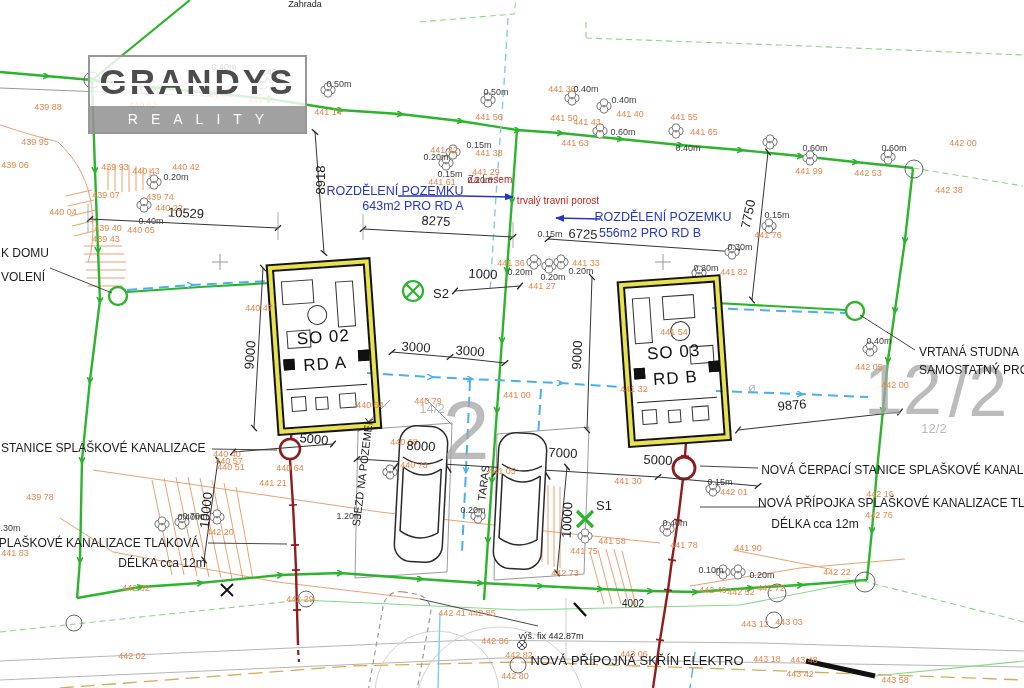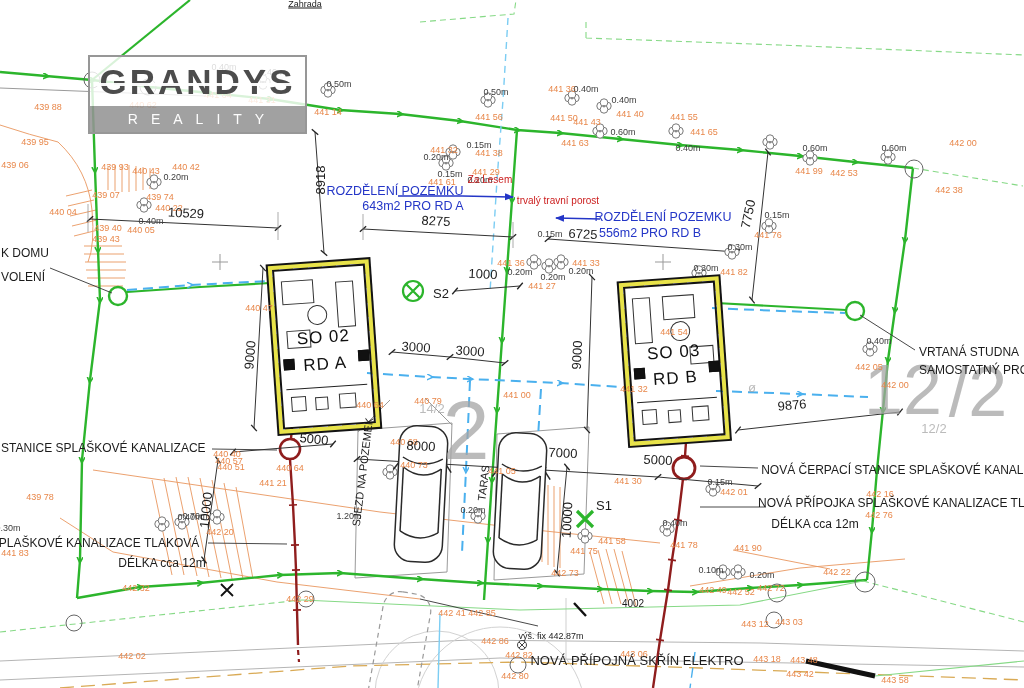--- a/index.html
+++ b/index.html
@@ -308,21 +308,21 @@
       <span class="lbl spot" style="left: 587px; top: 122px; transform: translate(-50%, -50%) rotate(0deg);">441 43</span>
       <span class="lbl spot" style="left: 630px; top: 114px; transform: translate(-50%, -50%) rotate(0deg);">441 40</span>
       <span class="lbl spot" style="left: 684px; top: 117px; transform: translate(-50%, -50%) rotate(0deg);">441 55</span>
       <span class="lbl spot" style="left: 704px; top: 132px; transform: translate(-50%, -50%) rotate(0deg);">441 65</span>
       <span class="lbl spot" style="left: 575px; top: 143px; transform: translate(-50%, -50%) rotate(0deg);">441 63</span>
       <span class="lbl spot" style="left: 444px; top: 150px; transform: translate(-50%, -50%) rotate(0deg);">441 32</span>
       <span class="lbl spot" style="left: 489px; top: 153px; transform: translate(-50%, -50%) rotate(0deg);">441 38</span>
       <span class="lbl spot" style="left: 486px; top: 172px; transform: translate(-50%, -50%) rotate(0deg);">441 29</span>
       <span class="lbl spot" style="left: 442px; top: 182px; transform: translate(-50%, -50%) rotate(0deg);">441 61</span>
       <span class="lbl spot" style="left: 809px; top: 171px; transform: translate(-50%, -50%) rotate(0deg);">441 99</span>
-      <span class="lbl spot" style="left: 844px; top: 173px; transform: translate(-50%, -50%) rotate(0deg); text-align: center;">442 53</span>
+      <span class="lbl spot" style="left: 868px; top: 173px; transform: translate(-50%, -50%) rotate(0deg); text-align: center;">442 53</span>
       <span class="lbl spot" style="left: 963px; top: 143px; transform: translate(-50%, -50%) rotate(0deg);">442 00</span>
       <span class="lbl spot" style="left: 949px; top: 190px; transform: translate(-50%, -50%) rotate(0deg);">442 38</span>
       <span class="lbl spot" style="left: 768px; top: 235px; transform: translate(-50%, -50%) rotate(0deg);">441 76</span>
       <span class="lbl spot" style="left: 511px; top: 263px; transform: translate(-50%, -50%) rotate(0deg);">441 36</span>
       <span class="lbl spot" style="left: 586px; top: 263px; transform: translate(-50%, -50%) rotate(0deg);">441 33</span>
       <span class="lbl spot" style="left: 542px; top: 286px; transform: translate(-50%, -50%) rotate(0deg);">441 27</span>
       <span class="lbl spot" style="left: 734px; top: 272px; transform: translate(-50%, -50%) rotate(0deg);">441 82</span>
       <span class="lbl spot" style="left: 259px; top: 308px; transform: translate(-50%, -50%) rotate(0deg);">440 47</span>
       <span class="lbl spot" style="left: 674px; top: 332px; transform: translate(-50%, -50%) rotate(0deg);">441 54</span>
       <span class="lbl spot" style="left: 634px; top: 389px; transform: translate(-50%, -50%) rotate(0deg);">441 32</span>
@@ -436,21 +436,21 @@
       <span class="lbl note" style="left: 974px; top: 370px; transform: translate(-50%, -50%) rotate(0deg);">SAMOSTATNÝ PRO</span>
       <span class="lbl note" style="left: 910px; top: 470px; transform: translate(-50%, -50%) rotate(0deg);">NOVÁ ČERPACÍ STANICE SPLAŠKOVÉ KANALIZACE</span>
       <span class="lbl note" style="left: 912px; top: 503px; transform: translate(-50%, -50%) rotate(0deg);">NOVÁ PŘÍPOJKA SPLAŠKOVÉ KANALIZACE TLAKOVÁ</span>
       <span class="lbl note" style="left: 815px; top: 524px; transform: translate(-50%, -50%) rotate(0deg);">DÉLKA cca 12m</span>
       <span class="lbl note" style="left: 637px; top: 627px; transform: translate(-50%, -50%) rotate(0deg); font-size: 13px; margin-top: 33px;">NOVÁ PŘÍPOJNÁ SKŘÍN ELEKTRO</span>
       <span class="lbl note" style="left: 551px; top: 636px; transform: translate(-50%, -50%) rotate(0deg); font-size: 9px;">výš. fix 442.87m</span>
       <span class="lbl note" style="left: 363px; top: 472px; transform: translate(-50%, -50%) rotate(-83deg); font-size: 11px;">SJEZD NA POZEMEK</span>
       <span class="lbl note" style="left: 484px; top: 483px; transform: translate(-50%, -50%) rotate(-83deg); font-size: 11px;">TARAS</span>
       <span class="lbl note" style="left: 441px; top: 293px; transform: translate(-50%, -50%) rotate(0deg); font-size: 13px;">S2</span>
       <span class="lbl note" style="left: 604px; top: 505px; transform: translate(-50%, -50%) rotate(0deg); font-size: 13px;">S1</span>
-      <span class="lbl note" style="left: 305px; top: 4px; transform: translate(-50%, -50%) rotate(0deg); font-size: 9px; text-decoration: underline;">Zahrada</span>
+      <span class="lbl note" style="left: 305px; top: 4px; transform: translate(-50%, -50%) rotate(0deg); font-size: 9px;">Zahrada</span>
     </div>
   <div class="layer">
       <span class="lbl nblue" style="left: 395px; top: 191px; transform: translate(-50%, -50%) rotate(0deg);">ROZDĚLENÍ POZEMKU</span>
       <span class="lbl nblue" style="left: 413px; top: 206px; transform: translate(-50%, -50%) rotate(0deg);">643m2 PRO RD A</span>
       <span class="lbl nblue" style="left: 663px; top: 217px; transform: translate(-50%, -50%) rotate(0deg);">ROZDĚLENÍ POZEMKU</span>
       <span class="lbl nblue" style="left: 650px; top: 233px; transform: translate(-50%, -50%) rotate(0deg);">556m2 PRO RD B</span>
     </div>
   <div class="layer">
       <span class="lbl nred" style="left: 490px; top: 180px; transform: translate(-50%, -50%) rotate(0deg);">Za Lesem</span>
       <span class="lbl nred" style="left: 558px; top: 201px; transform: translate(-50%, -50%) rotate(0deg); font-size: 10px;">trvalý travní porost</span>

